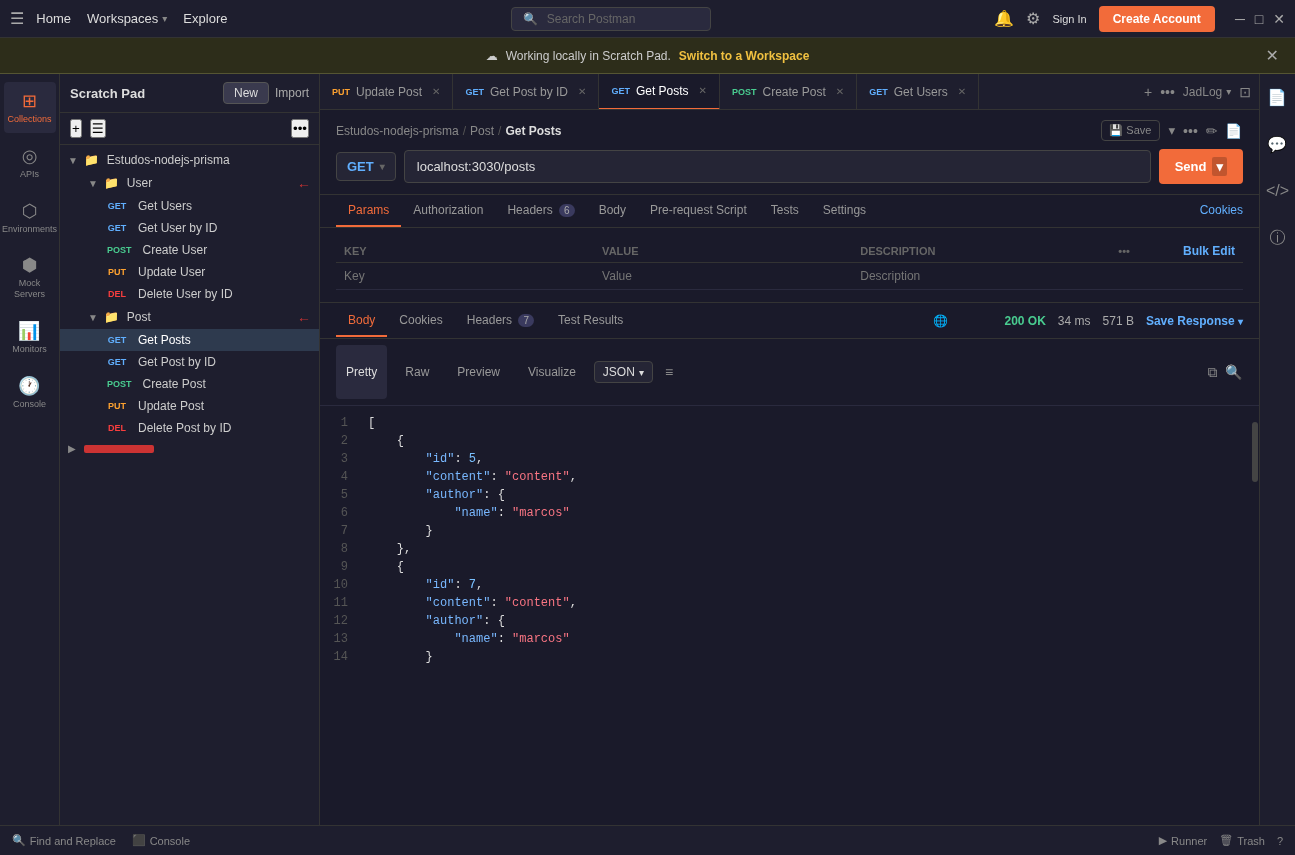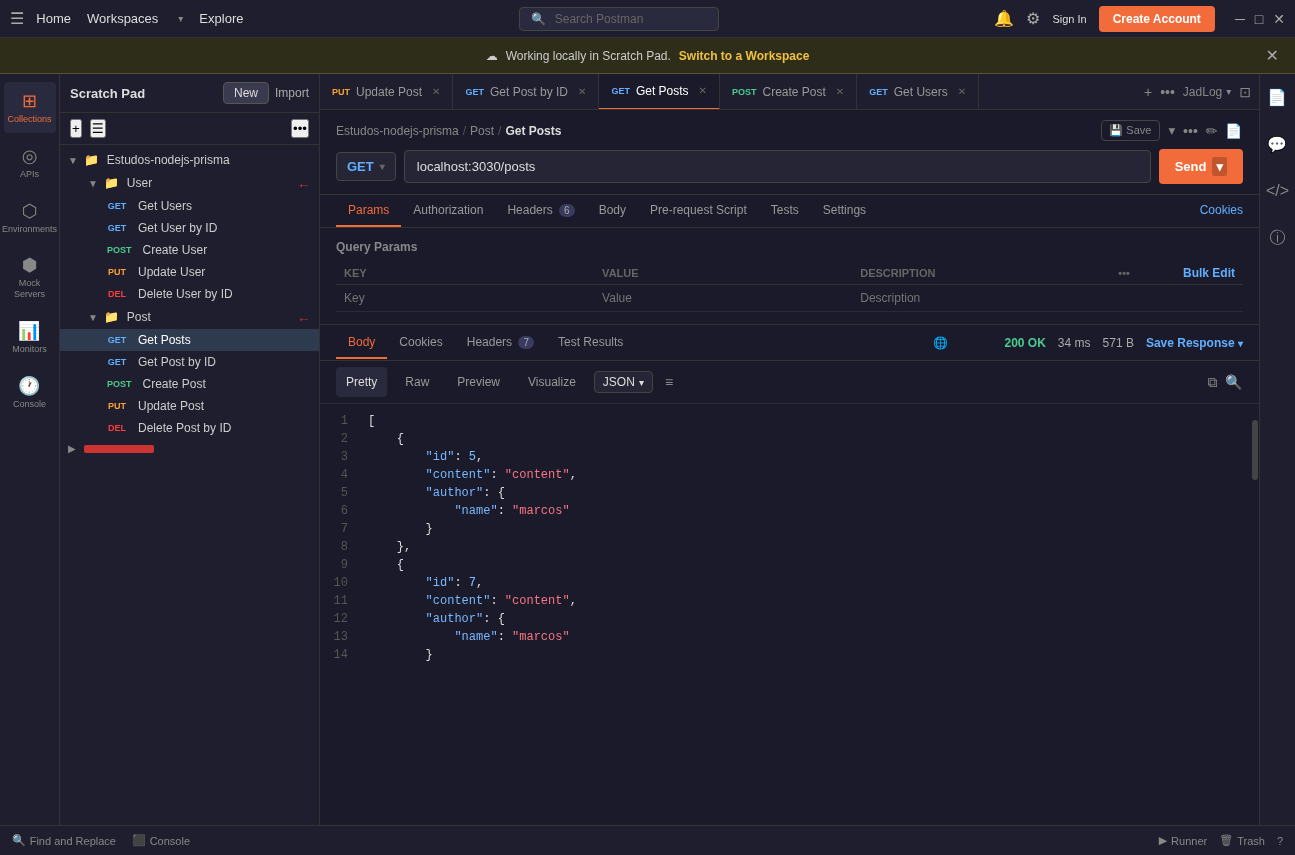--- a/index.html
+++ b/index.html
@@ -3,21 +3,21 @@
   <meta charset="utf-8">
   <style>
     * { box-sizing: border-box; margin: 0; padding: 0; }
     body { font-family: -apple-system, BlinkMacSystemFont, 'Segoe UI', sans-serif; background: #1a1a2e; color: #ccc; font-size: 12px; overflow: hidden; height: 855px; width: 1295px; }
 
     
     #title-bar { display: flex; align-items: center; background: #1e1e2e; height: 38px; padding: 0 10px; gap: 12px; border-bottom: 1px solid #333; }
     #title-bar .menu-icon { color: #aaa; font-size: 16px; cursor: pointer; }
     #title-bar .nav-links { display: flex; gap: 16px; align-items: center; }
     #title-bar .nav-links span { color: #ddd; font-size: 13px; cursor: pointer; }
-    #title-bar .nav-links .workspaces { display: flex; align-items: center; gap: 20px; justify-content: center; }
+    #title-bar .nav-links .workspaces { display: flex; align-items: center; gap: 4px; justify-content: center; }
     #title-bar .search-bar { flex: 1; display: flex; justify-content: center; }
     #title-bar .search-box { background: #2a2a3e; border: 1px solid #444; border-radius: 4px; display: flex; align-items: center; padding: 4px 12px; gap: 8px; width: 200px; cursor: pointer; }
     #title-bar .search-box span { color: #888; font-size: 12px; }
     #title-bar .right-actions { display: flex; align-items: center; gap: 12px; margin-left: auto; }
     #title-bar .icon-btn { color: #aaa; font-size: 16px; cursor: pointer; background: none; border: none; }
     #title-bar .sign-in { color: #ddd; cursor: pointer; font-size: 11px; }
     #title-bar .create-account { background: #f26b3a; color: #fff; border: none; border-radius: 4px; padding: 6px 14px; font-size: 12px; font-weight: 600; cursor: pointer; }
     #title-bar .win-controls { display: flex; gap: 10px; margin-left: 8px; }
     #title-bar .win-btn { color: #aaa; font-size: 14px; cursor: pointer; background: none; border: none; }
 
@@ -108,21 +108,21 @@
     .resp-tab { padding: 8px 12px; color: #999; cursor: pointer; font-size: 12px; border-bottom: 2px solid transparent; }
     .resp-tab.active { color: #f26b3a; border-bottom: 2px solid #f26b3a; }
     .resp-tab .badge { background: #3a3a5e; color: #aaa; border-radius: 8px; padding: 1px 5px; font-size: 10px; margin-left: 3px; }
     .resp-meta { margin-left: auto; display: flex; gap: 12px; align-items: center; font-size: 12px; }
     .resp-meta .globe-icon { color: #888; }
     .resp-meta .status-ok { color: #49cc90; font-weight: 600; margin-left: 44px; }
     .resp-meta .time { color: #aaa; }
     .resp-meta .size { color: #aaa; }
     .resp-meta .save-resp { color: #61affe; cursor: pointer; font-weight: 600; }
     #format-bar { display: flex; align-items: center; padding: 6px 16px; background: #1a1a2a; border-bottom: 1px solid #2a2a3e; gap: 8px; }
-    .fmt-tab { padding: 8px 10px; color: #999; cursor: pointer; font-size: 12px; border-radius: 4px; }
+    .fmt-tab { padding: 20px 10px; color: #999; cursor: pointer; font-size: 12px; border-radius: 4px; }
     .fmt-tab.active { background: #2a2a3e; color: #ddd; }
     .json-selector { background: #252535; border: 1px solid #444; color: #ddd; border-radius: 4px; padding: 3px 8px; font-size: 12px; display: flex; align-items: center; gap: 4px; cursor: pointer; }
     .format-icons { margin-left: auto; display: flex; gap: 8px; }
     .format-icons span { color: #888; cursor: pointer; font-size: 14px; }
 
     
     #code-area { flex: 1; overflow-y: auto; background: #1a1a2a; padding: 8px 0; font-family: 'Courier New', monospace; font-size: 12px; display: flex; }
     .line-nums { padding: 0 12px; color: #555; text-align: right; user-select: none; min-width: 40px; }
     .line-num { height: 18px; line-height: 18px; }
     .code-lines { flex: 1; padding: 0 8px; }
@@ -383,21 +383,20 @@
       <div class="req-tab">Authorization</div>
       <div class="req-tab">Headers <span class="badge">6</span></div>
       <div class="req-tab">Body</div>
       <div class="req-tab">Pre-request Script</div>
       <div class="req-tab">Tests</div>
       <div class="req-tab">Settings</div>
       <span class="cookies-link" style="margin-left:auto;padding:8px 0;font-size:12px;color:#61affe;">Cookies</span>
     </div>
 
     <div id="params-area">
-      <div class="section-title">Query Params</div>
       <table class="params-table">
         <thead>
           <tr>
             <th>KEY</th>
             <th>VALUE</th>
             <th>DESCRIPTION</th>
             <th style="width:30px;">•••</th>
             <th style="text-align:right;"><span class="bulk-edit-btn">Bulk Edit</span></th>
           </tr>
         </thead>

